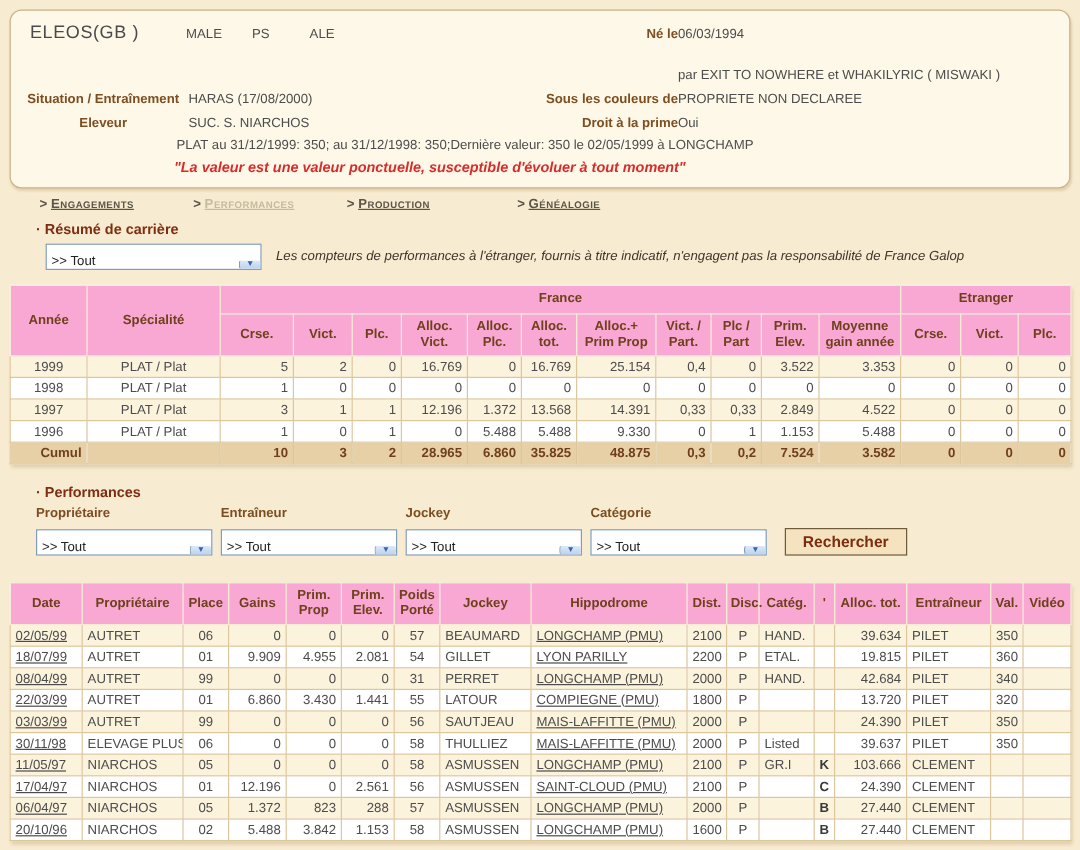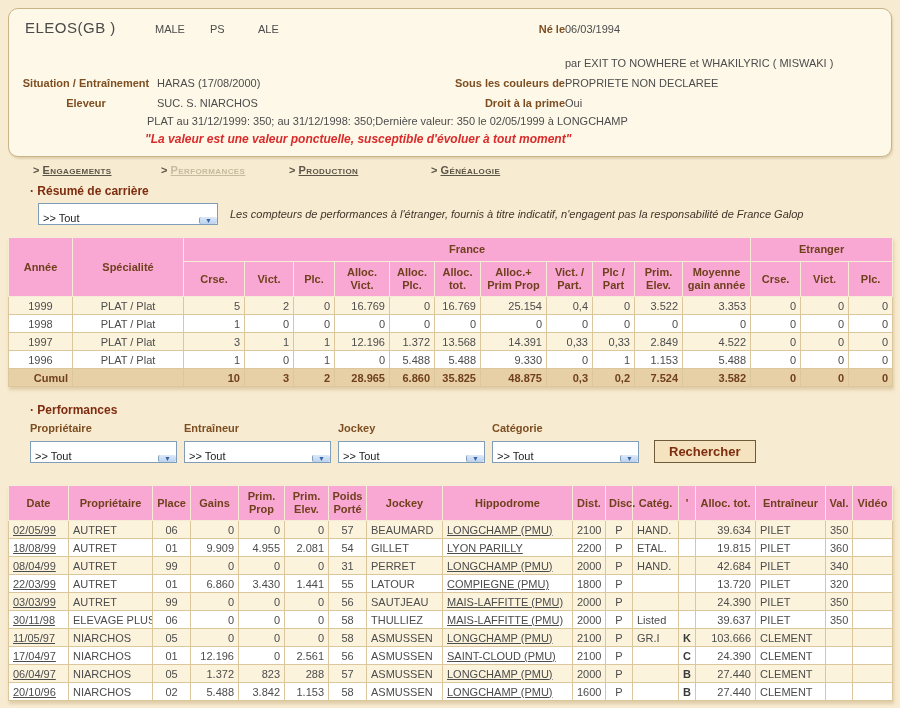--- a/index.html
+++ b/index.html
@@ -361,21 +361,21 @@
           <td class="num">2100</td>
           <td class="ctr">P</td>
           <td class="lft">HAND.</td>
           <td class="ctr flag"></td>
           <td class="num">39.634</td>
           <td class="lft">PILET</td>
           <td class="ctr">350</td>
           <td class="ctr"></td>
         </tr>
         <tr class="even">
-          <td class="lft"><span class="tlnk">18/08/99</span></td>
+          <td class="lft"><span class="tlnk">18/07/99</span></td>
           <td class="lft">AUTRET</td>
           <td class="ctr">01</td>
           <td class="num">9.909</td>
           <td class="num">4.955</td>
           <td class="num">2.081</td>
           <td class="ctr">54</td>
           <td class="lft">GILLET</td>
           <td class="lft"><span class="tlnk">LYON PARILLY</span></td>
           <td class="num">2200</td>
           <td class="ctr">P</td>

